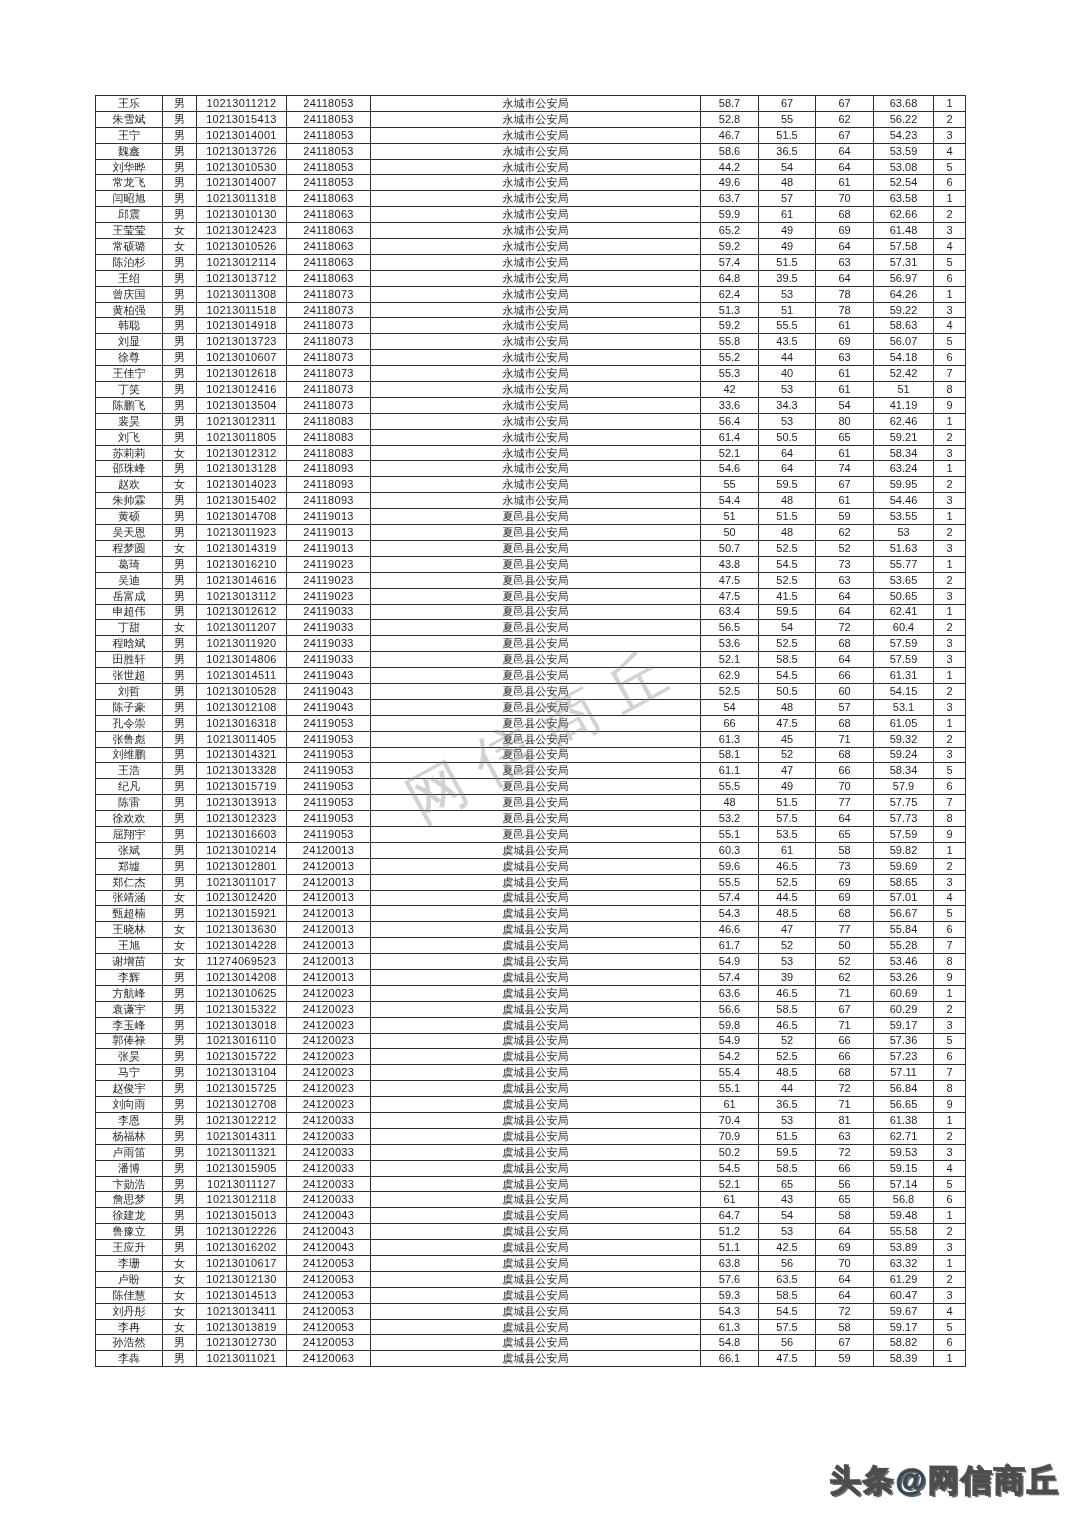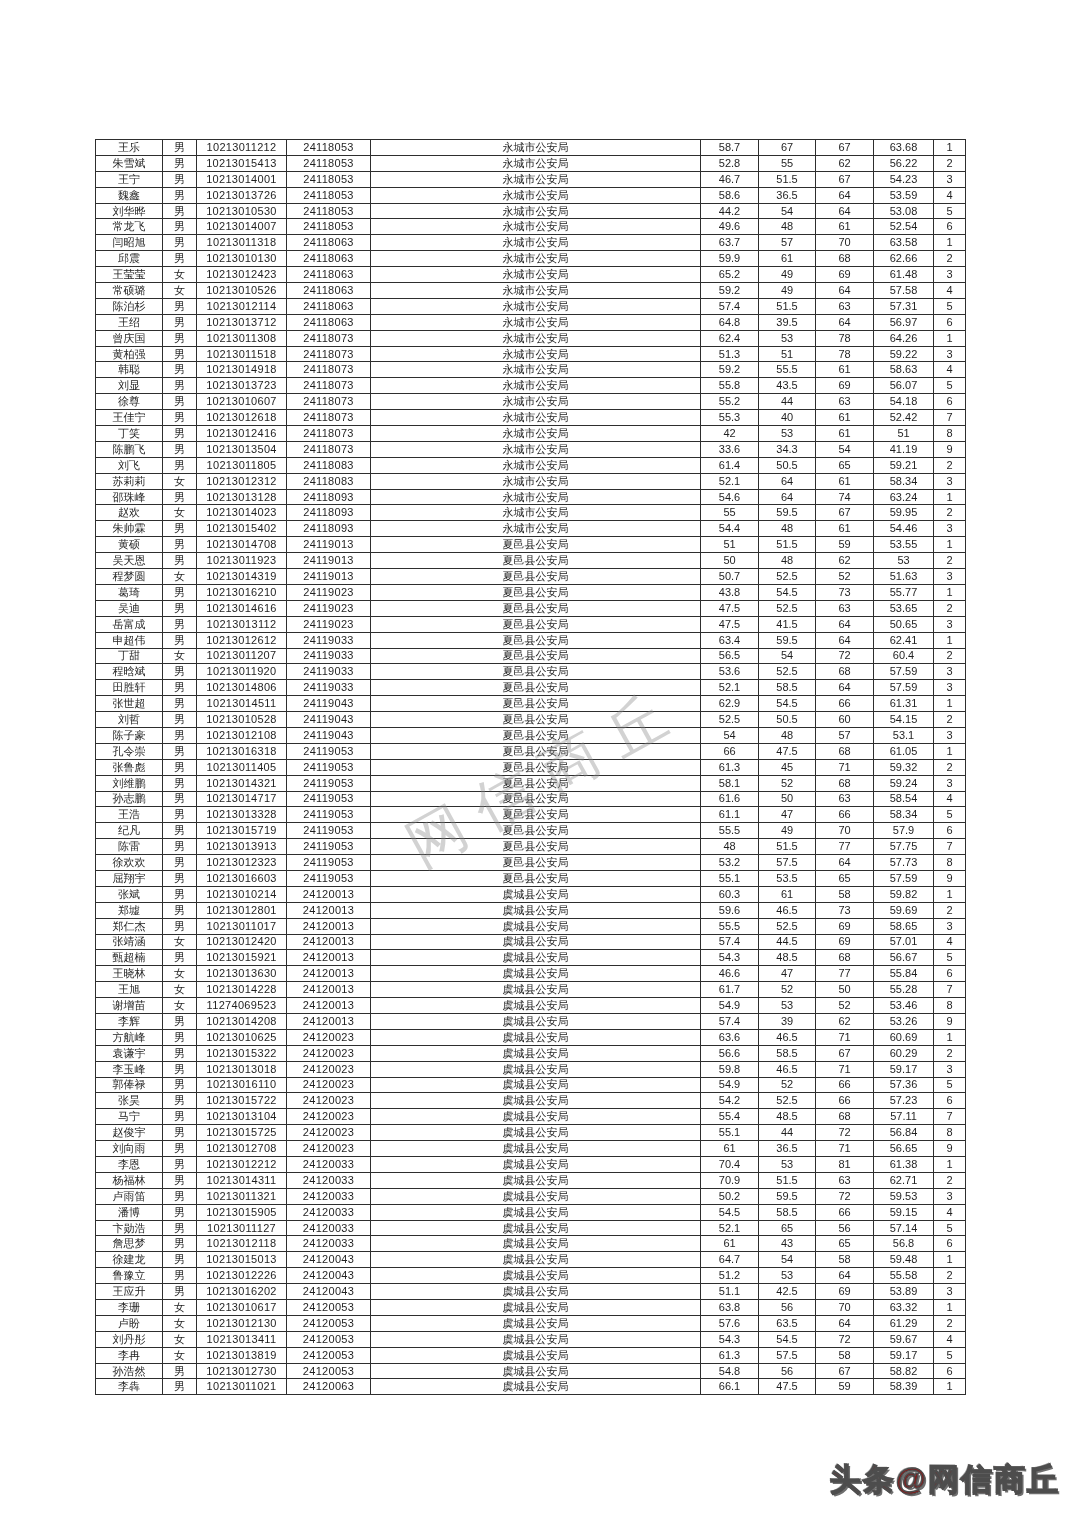--- a/index.html
+++ b/index.html
@@ -11,21 +11,20 @@
     width: 1080px;
     height: 1527px;
     position: relative;
     font-family: "Liberation Sans", "DejaVu Sans", sans-serif;
     overflow: hidden;
   }
   .page {
     position: absolute;
     inset: 0;
     background: #fff;
-    margin-top: 44px;
   }
   table.results {
     position: absolute;
     left: 95px;
     top: 95px;
     width: 870px;
     border-collapse: collapse;
     table-layout: fixed;
   }
   table.results td {
@@ -65,25 +64,25 @@
     letter-spacing: 18px;
     color: #8a8a8a;
     opacity: 0.38;
     pointer-events: none;
     user-select: none;
     white-space: nowrap;
   }
   .footer-badge {
     position: absolute;
     right: 20px;
-    top: 1415px;
+    top: 1460px;
     font-size: 31px;
     font-weight: bold;
     letter-spacing: 2px;
-    color: #7f1d1d;
+    color: #0c4a6e;
     -webkit-text-stroke: 1.3px #4d4d4d;
     text-shadow: 2px 2px 0 #6e6e6e, -1px -1px 0 #9a9a9a;
     white-space: nowrap;
   }
 </style>
 </head>
 <body>
 
 <div class="page">
 
@@ -335,20 +334,32 @@
           <td class="c2">10213013504</td>
           <td class="c3">24118073</td>
           <td class="c4">永城市公安局</td>
           <td class="c5">33.6</td>
           <td class="c6">34.3</td>
           <td class="c7">54</td>
           <td class="c8">41.19</td>
           <td class="c9">9</td>
         </tr>
         <tr>
+          <td class="c0">裴昊</td>
+          <td class="c1">男</td>
+          <td class="c2">10213012311</td>
+          <td class="c3">24118083</td>
+          <td class="c4">永城市公安局</td>
+          <td class="c5">56.4</td>
+          <td class="c6">53</td>
+          <td class="c7">80</td>
+          <td class="c8">62.46</td>
+          <td class="c9">1</td>
+        </tr>
+        <tr>
           <td class="c0">刘飞</td>
           <td class="c1">男</td>
           <td class="c2">10213011805</td>
           <td class="c3">24118083</td>
           <td class="c4">永城市公安局</td>
           <td class="c5">61.4</td>
           <td class="c6">50.5</td>
           <td class="c7">65</td>
           <td class="c8">59.21</td>
           <td class="c9">2</td>
@@ -585,32 +596,20 @@
           <td class="c0">刘维鹏</td>
           <td class="c1">男</td>
           <td class="c2">10213014321</td>
           <td class="c3">24119053</td>
           <td class="c4">夏邑县公安局</td>
           <td class="c5">58.1</td>
           <td class="c6">52</td>
           <td class="c7">68</td>
           <td class="c8">59.24</td>
           <td class="c9">3</td>
-        </tr>
-        <tr>
-          <td class="c0">孙志鹏</td>
-          <td class="c1">男</td>
-          <td class="c2">10213014717</td>
-          <td class="c3">24119053</td>
-          <td class="c4">夏邑县公安局</td>
-          <td class="c5">61.6</td>
-          <td class="c6">50</td>
-          <td class="c7">63</td>
-          <td class="c8">58.54</td>
-          <td class="c9">4</td>
         </tr>
         <tr>
           <td class="c0">王浩</td>
           <td class="c1">男</td>
           <td class="c2">10213013328</td>
           <td class="c3">24119053</td>
           <td class="c4">夏邑县公安局</td>
           <td class="c5">61.1</td>
           <td class="c6">47</td>
           <td class="c7">66</td>
@@ -993,20 +992,32 @@
           <td class="c0">卢盼</td>
           <td class="c1">女</td>
           <td class="c2">10213012130</td>
           <td class="c3">24120053</td>
           <td class="c4">虞城县公安局</td>
           <td class="c5">57.6</td>
           <td class="c6">63.5</td>
           <td class="c7">64</td>
           <td class="c8">61.29</td>
           <td class="c9">2</td>
+        </tr>
+        <tr>
+          <td class="c0">陈佳慧</td>
+          <td class="c1">女</td>
+          <td class="c2">10213014513</td>
+          <td class="c3">24120053</td>
+          <td class="c4">虞城县公安局</td>
+          <td class="c5">59.3</td>
+          <td class="c6">58.5</td>
+          <td class="c7">64</td>
+          <td class="c8">60.47</td>
+          <td class="c9">3</td>
         </tr>
         <tr>
           <td class="c0">刘丹彤</td>
           <td class="c1">女</td>
           <td class="c2">10213013411</td>
           <td class="c3">24120053</td>
           <td class="c4">虞城县公安局</td>
           <td class="c5">54.3</td>
           <td class="c6">54.5</td>
           <td class="c7">72</td>

